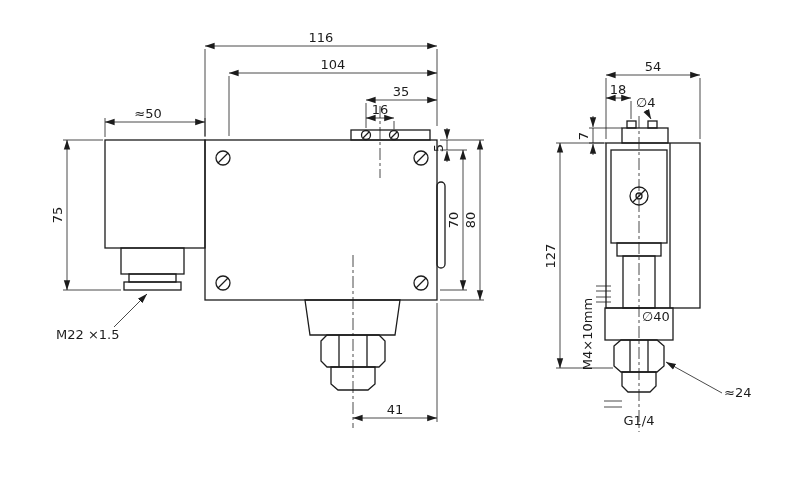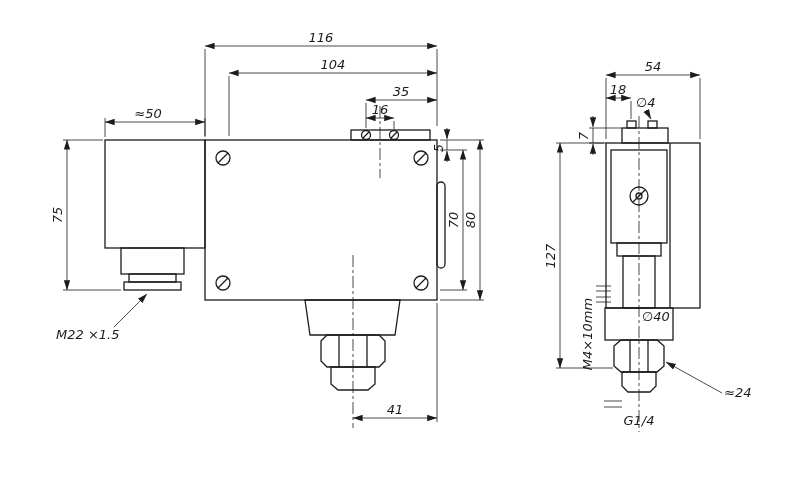--- a/index.html
+++ b/index.html
@@ -1,16 +1,16 @@
 <!DOCTYPE html>
 <html style="--line: #1c1c1c; --bg: #ffffff;"><head>
 <meta charset="utf-8">
 <style>
   html,body{margin:0;padding:0;background:#ffffff;}
-  .canvas{width:800px;height:497px;background:var(--bg,#ffffff);position:relative;overflow:hidden;font-style:italic;}
+  .canvas{width:800px;height:497px;background:var(--bg,#ffffff);position:relative;overflow:hidden;}
   svg{display:block;}
   svg text{font-family:"DejaVu Sans","Liberation Sans",sans-serif;font-size:13px;fill:var(--line,#1c1c1c);}
   .part{stroke:var(--line,#1c1c1c);stroke-width:1.3;fill:none;stroke-linejoin:miter;stroke-linecap:butt;}
   .dim{stroke:var(--line,#1c1c1c);stroke-width:0.8;fill:none;}
   .cl{stroke:var(--line,#1c1c1c);stroke-width:0.8;fill:none;stroke-dasharray:12 3 3 3;}
   .arrfill{fill:var(--line,#1c1c1c);stroke:none;}
 </style>
 </head>
 <body>
 

